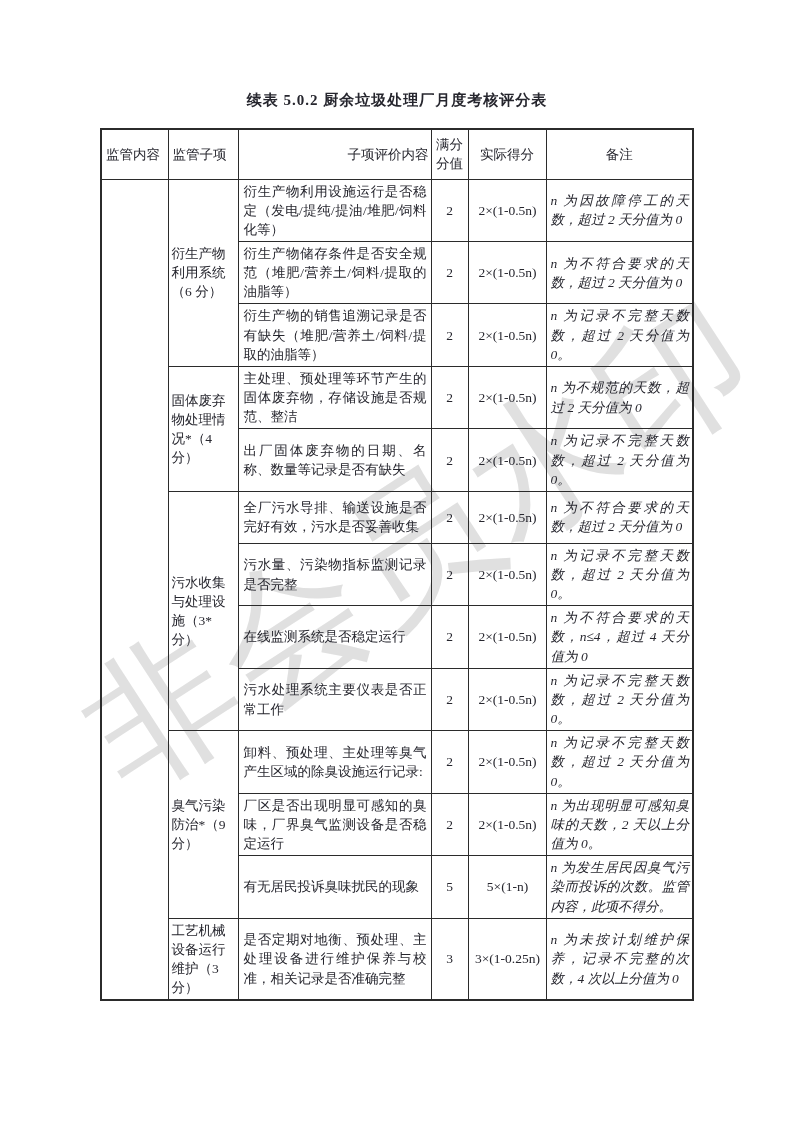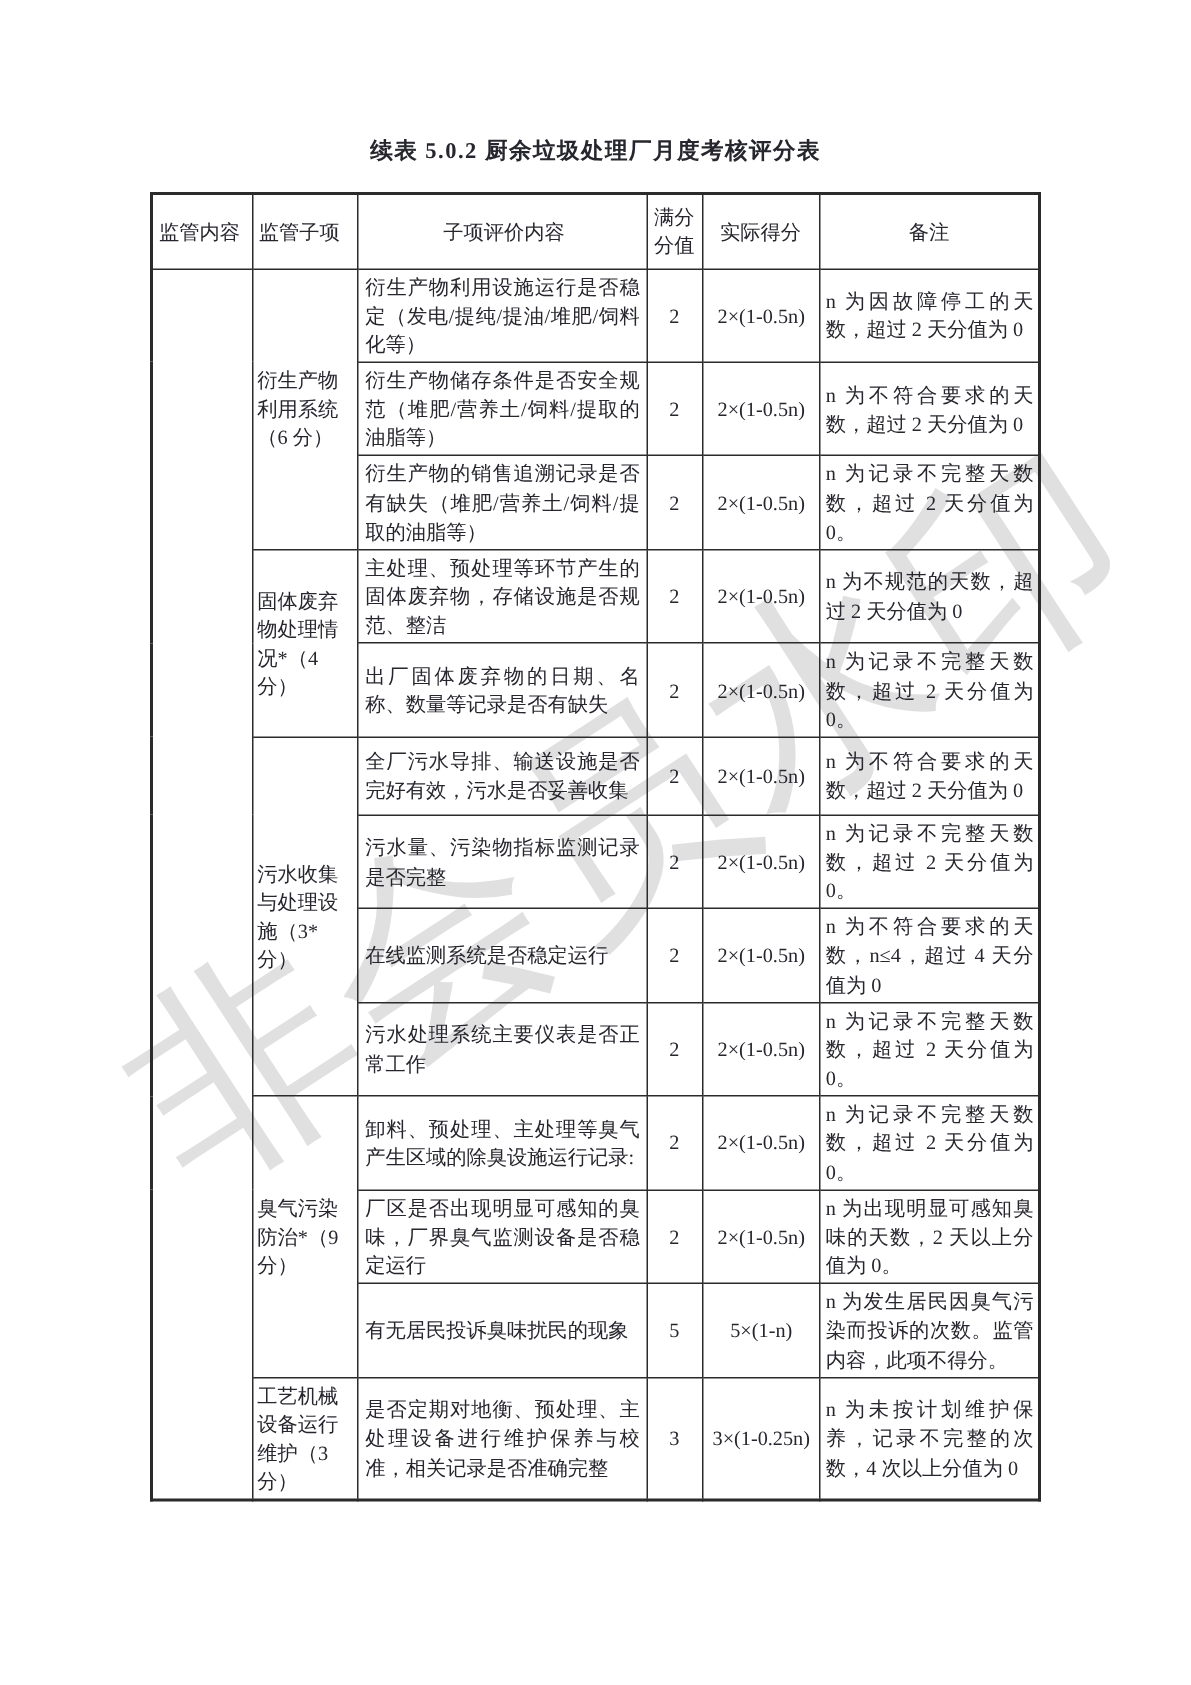--- a/index.html
+++ b/index.html
@@ -57,28 +57,28 @@
     padding: 2px 3px;
     word-break: break-word;
     overflow-wrap: break-word;
   }
   .score-table th {
     font-weight: 400;
     text-align: center;
     padding: 2px 2px;
   }
   .score-table thead tr { height: 50px; }
-  th.th-criteria { text-align: center; padding-left: 5px; }
+  th.th-criteria { text-align: right; padding-left: 5px; }
   th.th-supervision, th.th-subitem { text-align: left; padding-left: 4px; }
   td.cell-supervision { vertical-align: top; }
   td.cell-subitem { text-align: left; vertical-align: middle; padding: 2px 2px 2px 3px; }
   td.cell-criteria { text-align: justify; vertical-align: middle; padding: 2px 4px 2px 5px; }
   td.cell-max { text-align: center; vertical-align: middle; }
   td.cell-actual { text-align: center; vertical-align: middle; padding: 2px 1px 2px 2px; }
-  td.cell-remark { text-align: justify; vertical-align: middle; padding: 2px 3px 2px 4px; }
+  td.cell-remark { text-align: justify; vertical-align: middle; padding: 2px 3px 2px 4px; font-style: italic; }
   .page-number {
     position: absolute;
     top: 1036px;
     left: 0;
     width: 100%;
     text-align: center;
     font-size: 13.5px;
     z-index: 2;
   }
 </style>

